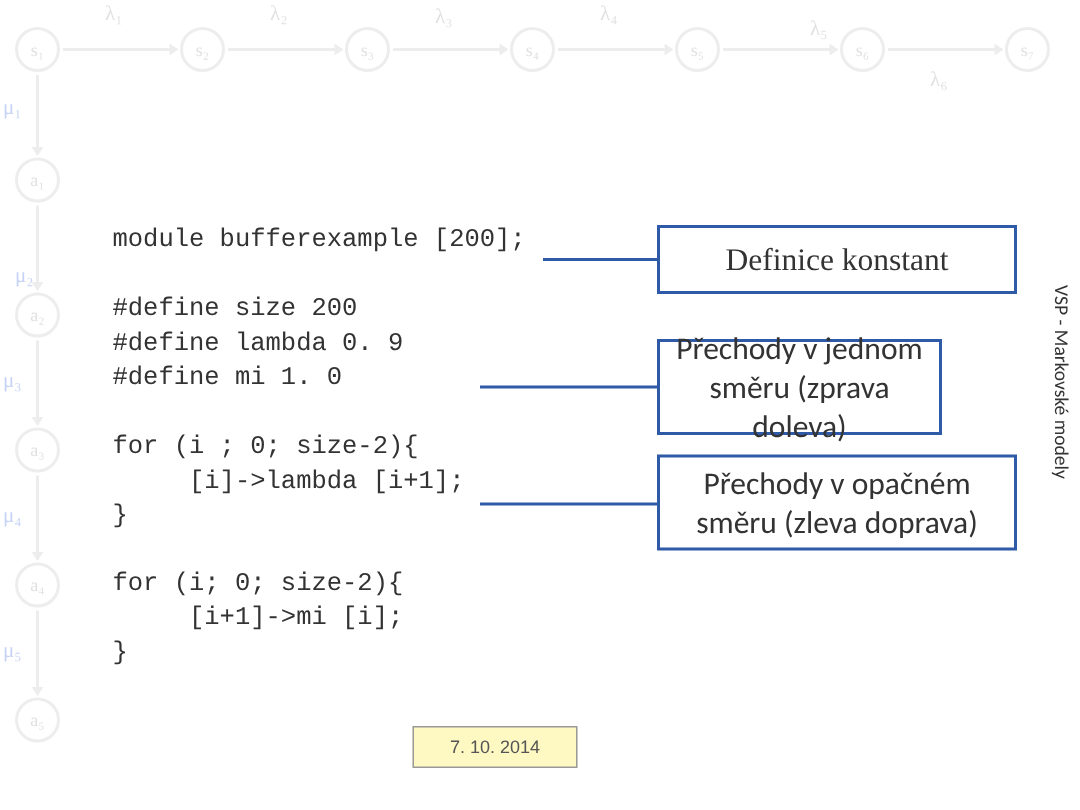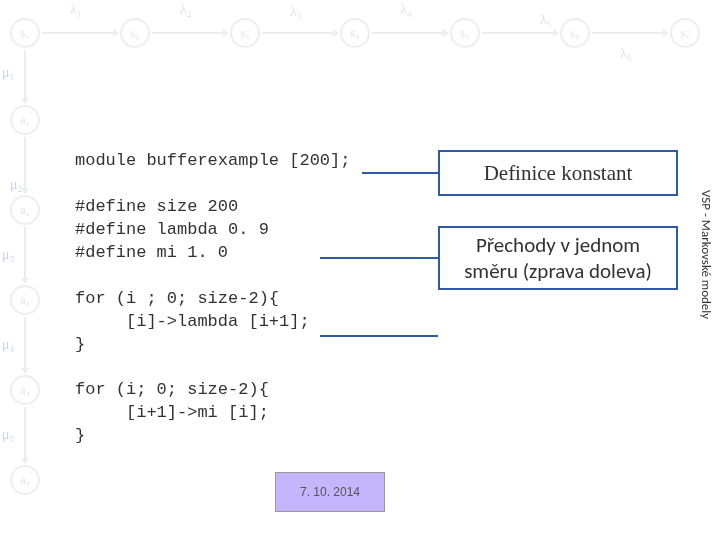--- a/index.html
+++ b/index.html
@@ -99,45 +99,45 @@
     font-family: Calibri, Arial, sans-serif;
     font-size: 21px;
     color: #333;
     text-align: center;
     display: flex;
     align-items: center;
     justify-content: center;
     padding: 4px 8px;
   }
   .ann1 { top: 150px; left: 438px; width: 240px; height: 46px; font-family: Liberation Serif, serif; }
-  .ann2 { top: 226px; left: 438px; width: 240px; height: 64px; }
+  .ann2 { top: 226px; left: 438px; width: 190px; height: 64px; }
   .ann3 { top: 303px; left: 438px; width: 240px; height: 64px; }
   .sidetext {
     position: absolute;
     top: 190px;
     right: 6px;
     font-size: 13px;
     font-family: Calibri, Arial, sans-serif;
     color: #333;
     writing-mode: vertical-rl;
     text-orientation: mixed;
   }
   .datebox {
     position: absolute;
     left: 275px;
     bottom: 28px;
     width: 110px;
-    height: 40px;
+    height: 28px;
     border: 1px solid #999;
     font-size: 12px;
     display: flex;
     align-items: center;
     justify-content: center;
     color: #555;
-    background: #c4b5fd;
+    background: #fef9c3;
   }
   .conn {
     position: absolute;
     height: 2px;
     background: #2e5aa8;
   }
 </style>
 </head>
 <body>
 
@@ -199,17 +199,18 @@
 <span>for (i; 0; size-2){</span>
 <span>     [i+1]-&gt;mi [i];</span>
 <span>}</span></div>
 
   <div class="conn" style="left:362px; top:172px; width:76px;"></div>
   <div class="conn" style="left:320px; top:257px; width:118px;"></div>
   <div class="conn" style="left:320px; top:335px; width:118px;"></div>
 
   <div class="annotation ann1">Definice konstant</div>
   <div class="annotation ann2">Přechody v jednom směru (zprava doleva)</div>
+  <div class="annotation ann3">Přechody v opačném směru (zleva doprava)</div>
 
   <div class="sidetext">VSP - Markovské modely</div>
 
   <div class="datebox">7. 10. 2014</div>
 </div>
 
 </body></html>

